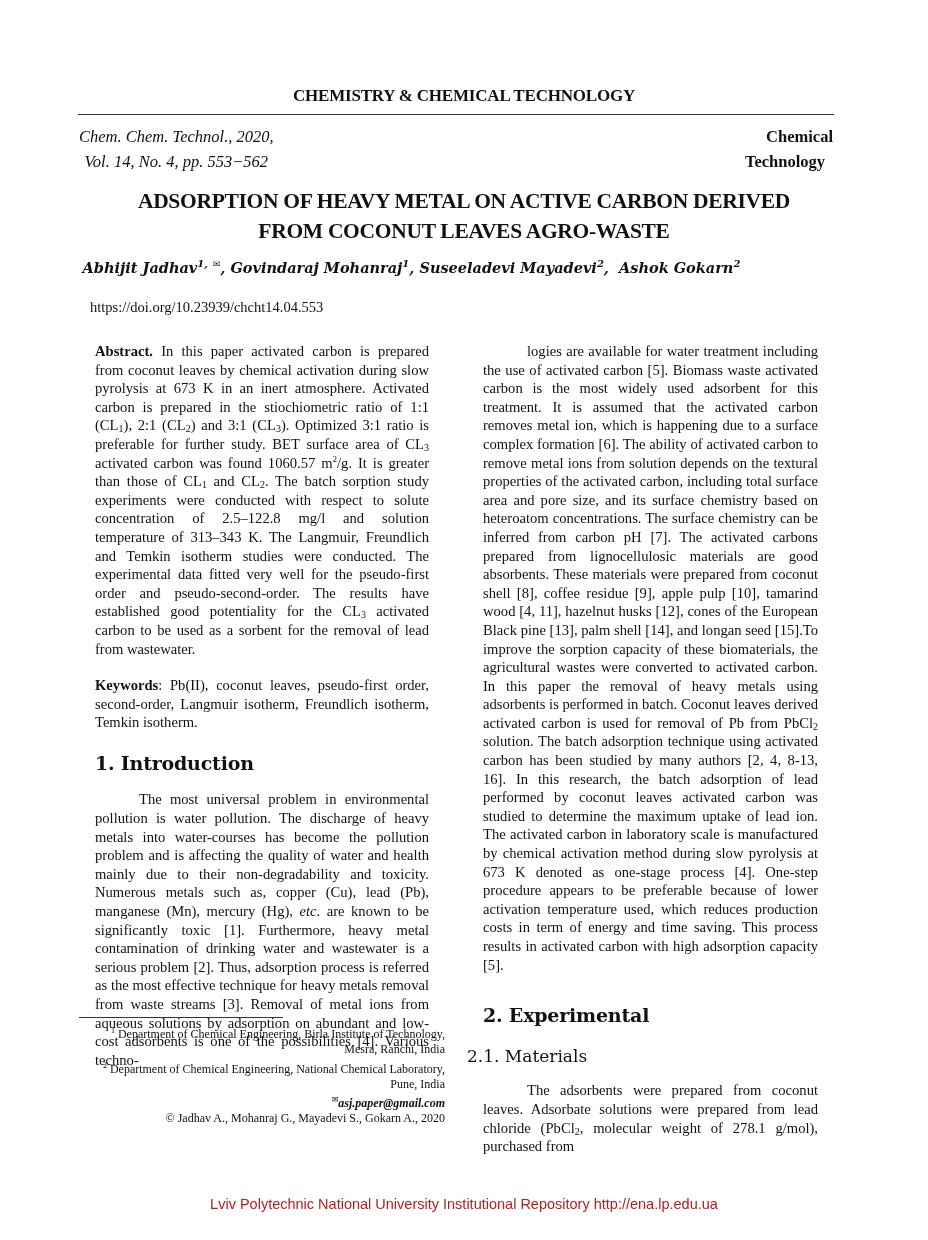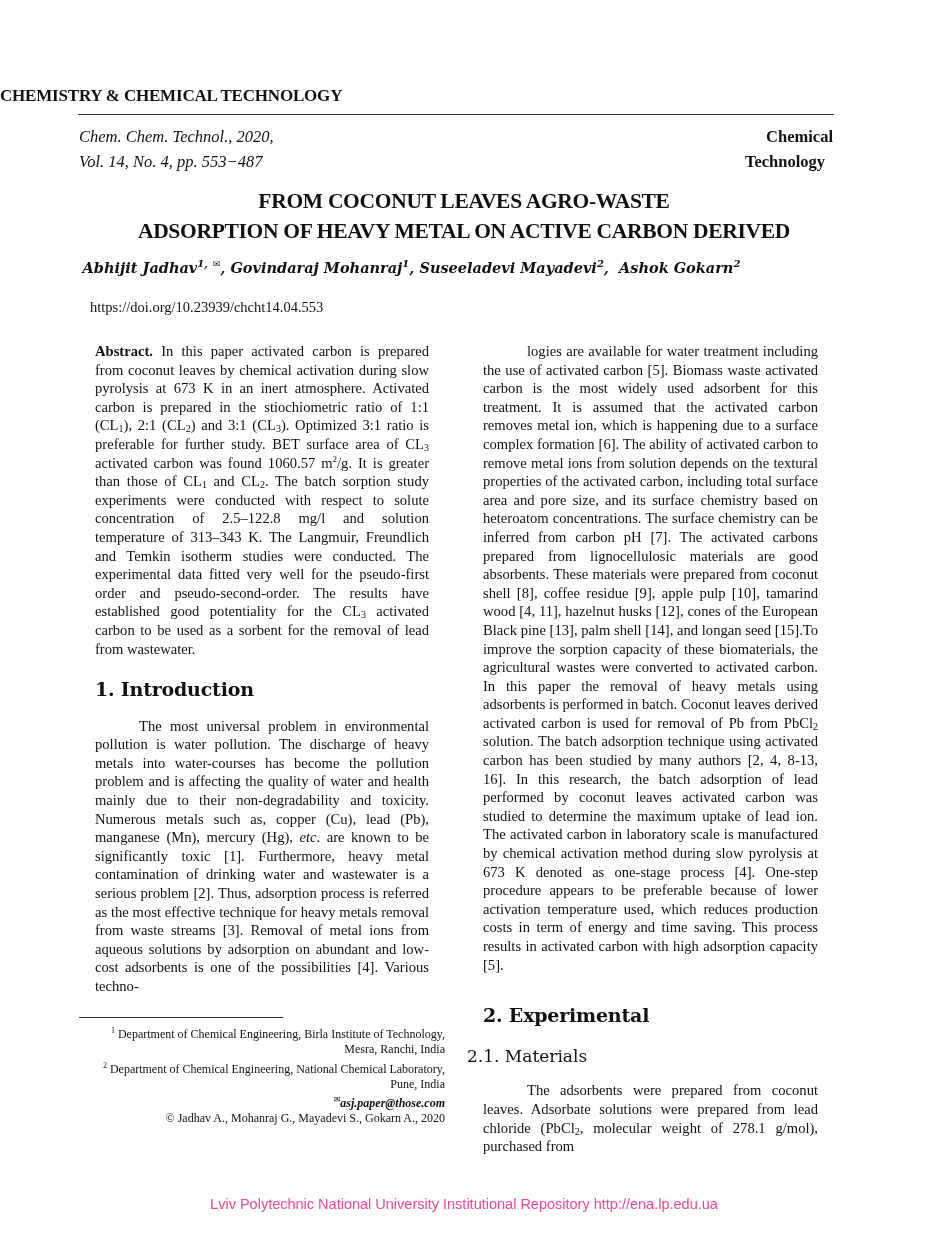--- a/index.html
+++ b/index.html
@@ -1,21 +1,21 @@
 <!DOCTYPE html>
 <html><head>
 <meta charset="utf-8">
 <style>
   html, body { margin: 0; padding: 0; background: #ffffff; }
   body { width: 928px; height: 1240px; position: relative; overflow: hidden;
          font-family: "Liberation Serif", serif; color: #111; }
-  .journal-header { position: absolute; top: 86px; left: 0; width: 928px; text-align: left;
+  .journal-header { position: absolute; top: 86px; left: 0; width: 928px; text-align: center;
          font-size: 17px; font-weight: bold; letter-spacing: -0.2px; }
   .header-rule { position: absolute; top: 114px; left: 78px; width: 756px; height: 1px; background: #333; }
-  .cite-left { position: absolute; top: 124px; left: 79px; font-style: italic; font-size: 16.5px; line-height: 25px; }
+  .cite-left { position: absolute; top: 124px; left: 79px; font-style: italic; font-size: 16.5px; line-height: 25px; text-align: center; }
   .cite-right { position: absolute; top: 124px; right: 95px; font-weight: bold; font-size: 16.5px; line-height: 25px; text-align: right; }
   .cite-right span { display: block; }
   .cite-right .line2 { margin-right: 8px; text-align: right; }
   .title { position: absolute; top: 186px; left: 60px; width: 808px; text-align: center;
            font-weight: bold; font-size: 21.5px; line-height: 30px; letter-spacing: -0.3px; }
   .authors { position: absolute; top: 258px; left: 0; width: 823px; text-align: center;
              font-family: "DejaVu Serif", serif; font-style: italic; font-weight: bold; font-size: 14.5px; }
   .authors sup { font-size: 10px; }
   .mail-glyph { font-size: 9px; font-style: normal; font-weight: normal; vertical-align: super; }
   .doi { position: absolute; top: 299px; left: 90px; font-size: 14.5px; }
@@ -28,66 +28,67 @@
   sub { font-size: 10px; vertical-align: -2px; line-height: 0; }
   sup.s { font-size: 9px; line-height: 0; }
   .kw { margin-top: 18px; }
   h2.sec { font-family: "DejaVu Serif", serif; font-weight: bold; font-size: 19px; margin: 22px 0 18px 16px; letter-spacing: -0.2px; }
   h3.sub { font-family: "DejaVu Serif", serif; font-weight: normal; font-size: 17px; margin: 22px 0 10px 0; }
   .footnote-rule { position: absolute; left: 79px; top: 1017px; width: 204px; height: 1px; background: #333; }
   .footnotes { position: absolute; left: 79px; top: 1023px; width: 366px; font-size: 12px; line-height: 15.3px; text-align: right; }
   .footnotes sup { font-size: 8px; }
   .email { font-weight: bold; font-style: italic; }
   .repo-footer { position: absolute; top: 1196px; left: 0; width: 928px; text-align: center;
-                 font-family: "Liberation Sans", sans-serif; font-size: 14.5px; color: #ec4899; }
+                 font-family: "Liberation Sans", sans-serif; font-size: 14.5px; color: #b91c1c; }
 </style>
 </head>
 <body>
 
 <div class="journal-header">CHEMISTRY &amp; CHEMICAL TECHNOLOGY</div>
 <div class="header-rule"></div>
 
 <div class="cite-left">
   <div>Chem. Chem. Technol., 2020,</div>
-  <div>Vol. 14, No. 4, pp. 553−487</div>
+  <div>Vol. 14, No. 4, pp. 553−562</div>
 </div>
 <div class="cite-right">
   <span>Chemical</span>
   <span class="line2">Technology</span>
 </div>
 
 <div class="title">
+  <div>ADSORPTION OF HEAVY METAL ON ACTIVE CARBON DERIVED</div>
   <div>FROM COCONUT LEAVES AGRO-WASTE</div>
-  <div>ADSORPTION OF HEAVY METAL ON ACTIVE CARBON DERIVED</div>
 </div>
 
 <div class="authors">
   <span>Abhijit Jadhav</span><sup>1,</sup>
   <span class="mail-glyph">✉</span>,
   <span>Govindaraj Mohanraj</span><sup>1</sup>,
   <span>Suseeladevi Mayadevi</span><sup>2</sup>,&nbsp;
   <span>Ashok Gokarn</span><sup>2</sup>
 </div>
 
 <div class="doi">https://doi.org/10.23939/chcht14.04.553</div>
 
 <div class="col col-left">
   <p><b class="lbl">Abstract.</b><span>  In this paper activated carbon is prepared from coconut leaves by chemical activation during slow pyrolysis at 673 K in an inert atmosphere. Activated carbon is prepared in the stiochiometric ratio of 1:1 (CL</span><sub>1</sub><span>), 2:1 (CL</span><sub>2</sub><span>) and 3:1 (CL</span><sub>3</sub><span>). Optimized 3:1 ratio is preferable for further study. BET surface area of CL</span><sub>3</sub><span> activated carbon was found 1060.57 m</span><sup class="s">2</sup><span>/g. It is greater than those of CL</span><sub>1</sub><span> and CL</span><sub>2</sub><span>. The batch sorption study experiments were conducted with respect to solute concentration of 2.5–122.8 mg/l and solution temperature of 313–343 K. The Langmuir, Freundlich and Temkin isotherm studies were conducted. The experimental data fitted very well for the pseudo-first order and pseudo-second-order. The results have established good potentiality for the CL</span><sub>3</sub><span> activated carbon to be used as a sorbent for the removal of lead from wastewater.</span></p>
 
+  <p class="kw"><b class="lbl">Keywords</b><span>: Pb(II), coconut leaves, pseudo-first order, second-order, Langmuir isotherm, Freundlich isotherm, Temkin isotherm.</span></p>
 
   <h2 class="sec">1. Introduction</h2>
 
   <p class="indent"><span>The most universal problem in environmental pollution is water pollution. The discharge of heavy metals into water-courses has become the pollution problem and is affecting the quality of water and health mainly due to their non-degradability and toxicity. Numerous metals such as, copper (Cu), lead (Pb), manganese (Mn), mercury (Hg), </span><i>etc</i><span>. are known to be significantly toxic [1]. Furthermore, heavy metal contamination of drinking water and wastewater is a serious problem [2]. Thus, adsorption process is referred as the most effective technique for heavy metals removal from waste streams [3]. Removal of metal ions from aqueous solutions by adsorption on abundant and low-cost adsorbents is one of the possibilities [4].  Various  techno-</span></p>
 </div>
 
 <div class="footnote-rule"></div>
 <div class="footnotes">
   <div><sup>1</sup><span> Department of Chemical Engineering, Birla Institute of Technology, Mesra, Ranchi, India</span></div>
   <div><sup>2</sup><span> Department of Chemical Engineering, National Chemical Laboratory, Pune, India</span></div>
-  <div><sup class="mail-glyph">✉</sup><span class="email">asj.paper@those.com</span></div>
+  <div><sup class="mail-glyph">✉</sup><span class="email">asj.paper@gmail.com</span></div>
   <div>© Jadhav A., Mohanraj G., Mayadevi S., Gokarn A., 2020</div>
 </div>
 
 <div class="col col-right">
   <p class="indent"><span>logies are available for water treatment including the use of activated carbon [5]. Biomass waste activated carbon is the most widely used adsorbent for this treatment. It is assumed that the activated carbon removes metal ion, which is happening due to a surface complex formation [6]. The ability of activated carbon to remove metal ions from solution depends on the textural properties of the activated carbon, including total surface area and pore size, and its surface chemistry based on heteroatom concentrations. The surface chemistry can be inferred from carbon pH [7]. The activated carbons prepared from lignocellulosic materials are good absorbents. These materials were prepared from coconut shell [8], coffee residue [9], apple pulp [10], tamarind wood [4, 11], hazelnut husks [12], cones of the European Black pine [13], palm shell [14], and longan seed [15].To improve the sorption capacity of these biomaterials, the agricultural wastes were converted to activated carbon. In this paper the removal of heavy metals using adsorbents is performed in batch. Coconut leaves derived activated carbon is used for removal of Pb from PbCl</span><sub>2</sub><span> solution. The batch adsorption technique using activated carbon has been studied by many authors [2, 4, 8-13, 16]. In this research, the batch adsorption of lead performed by coconut leaves activated carbon was studied to determine the maximum uptake of lead ion. The activated carbon in laboratory scale is manufactured by chemical activation method during slow pyrolysis at 673 K denoted as one-stage process [4]. One-step procedure appears to be preferable because of lower activation temperature used, which reduces production costs in term of energy and time saving. This process results in activated carbon with high adsorption capacity [5].</span></p>
 
   <h2 class="sec" style="margin-top:32px;">2. Experimental</h2>
   <h3 class="sub">2.1. Materials</h3>
   <p class="indent"><span>The adsorbents were prepared from coconut leaves. Adsorbate solutions were prepared from lead chloride (PbCl</span><sub>2</sub><span>, molecular weight of 278.1 g/mol), purchased from</span></p>
 </div>

